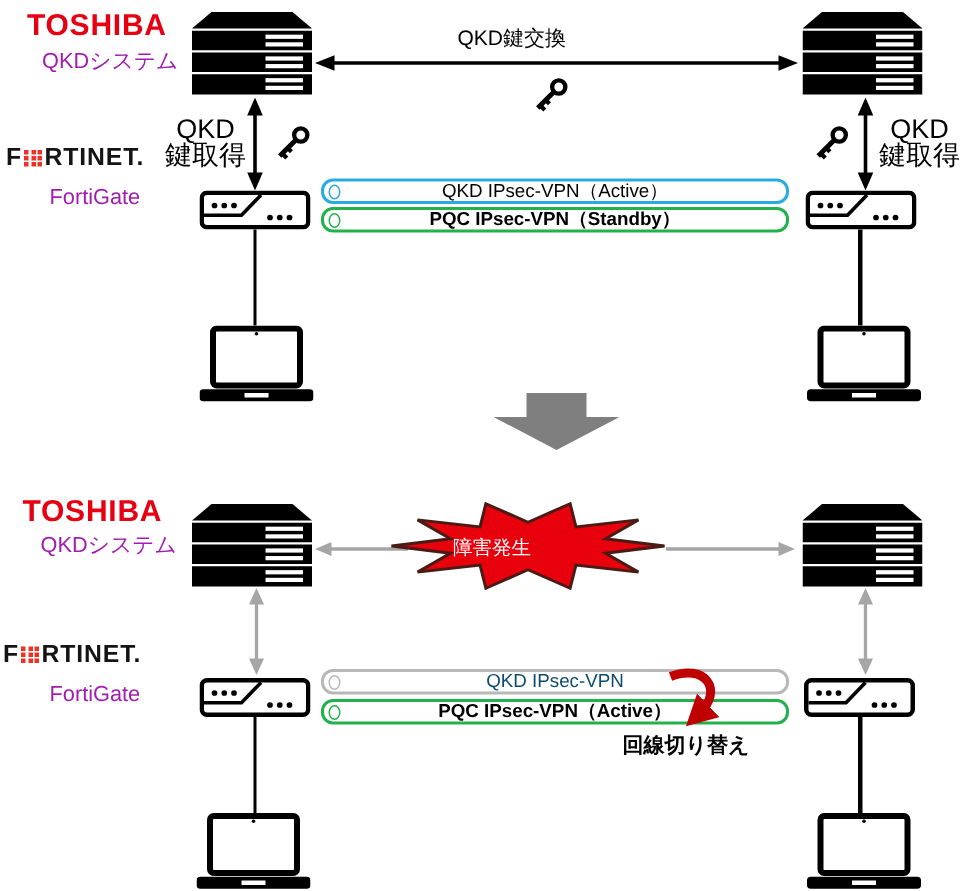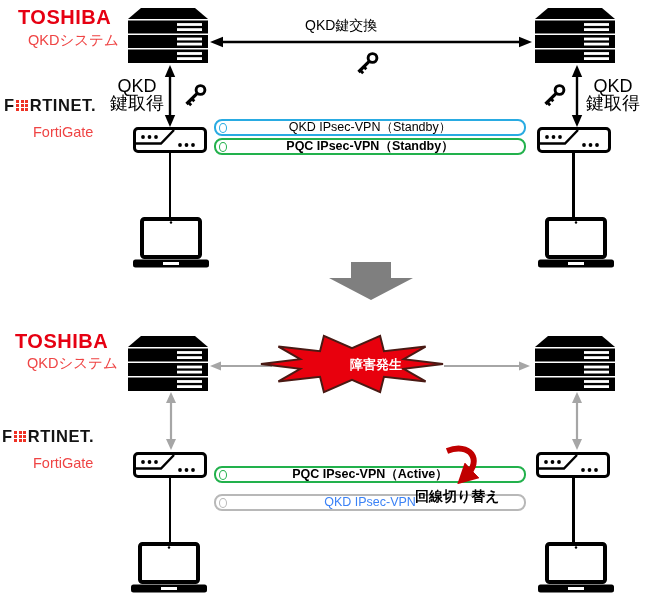--- a/index.html
+++ b/index.html
@@ -7,33 +7,33 @@
     position:relative;width:650px;height:594px;overflow:hidden;background:#fff;
     font-family:"Liberation Sans",sans-serif;color:#000;
   }
   .abs{position:absolute;}
   .panel{position:absolute;inset:0;}
   
   .toshiba{font-size:20px;font-weight:800;letter-spacing:.5px;color:#e60012;}
   .fortinet{display:flex;align-items:center;font-size:16.5px;font-weight:800;letter-spacing:.6px;color:#141414;}
   .fgrid{display:inline-grid;grid-template-columns:repeat(3,3.2px);grid-auto-rows:3.2px;gap:1.2px;margin:0 1.5px;}
   .fgrid i{background:#ee3124;display:block;}
-  .small-label{font-size:14.5px;color:#ef4444;}
+  .small-label{font-size:14.5px;color:#a21caf;}
   
   .bar{box-sizing:border-box;width:312px;height:17px;border:2.5px solid;border-radius:8px;background:#fff;
        display:flex;align-items:center;justify-content:center;font-size:12.5px;line-height:1;}
   .bar .cap{position:absolute;left:2.5px;top:1.5px;bottom:1.5px;width:6px;border:1.8px solid;border-radius:50%;}
   .bar-blue{border-color:#29abe2;color:#000;}  .bar-blue .cap{border-color:#29abe2;}
   .bar-green{border-color:#22b14c;color:#000;font-weight:bold;} .bar-green .cap{border-color:#22b14c;}
-  .bar-gray{border-color:#b8b8b8;color:#3b82f6;margin-top:48px;} .bar-gray .cap{border-color:#b8b8b8;}
+  .bar-gray{border-color:#b8b8b8;color:#0c4a6e;} .bar-gray .cap{border-color:#b8b8b8;}
   
   .two-line{width:54px;text-align:center;font-size:18px;line-height:17px;}
   .lan-line{width:2.5px;background:#000;}
   .center-label{text-align:left;font-size:14px;}
-  .failure-text{width:100px;text-align:right;font-size:13px;font-weight:bold;color:#fff;}
+  .failure-text{width:100px;text-align:left;font-size:13px;font-weight:normal;color:#fff;}
   .switch-label{font-size:14px;font-weight:bold;color:#000;}
 </style>
 </head>
 <body>
 
 <div id="stage">
 
   <svg width="0" height="0" style="position:absolute" aria-hidden="true">
     <defs>
       <symbol id="sym-server" viewBox="0 0 80 56">
@@ -144,21 +144,21 @@
 
     <svg class="abs" style="left:133px;top:127px" width="74" height="26">
         <use href="#sym-router"></use>
       </svg>
     <svg class="abs" style="left:537px;top:127px" width="74" height="26">
         <use href="#sym-router"></use>
       </svg>
 
     <div class="abs bar bar-blue" style="left:214px;top:119px">
       <span class="cap"></span>
-      <span>QKD IPsec-VPN（Standby）</span>
+      <span>QKD IPsec-VPN（Active）</span>
     </div>
     <div class="abs bar bar-green" style="left:214px;top:138px">
       <span class="cap"></span>
       <span>PQC IPsec-VPN（Standby）</span>
     </div>
 
     <div class="abs lan-line" style="left:168.5px;top:153px;height:64px"></div>
     <div class="abs lan-line" style="left:572px;top:153px;height:64px"></div>
     <svg class="abs" style="left:133px;top:217px" width="76" height="52">
         <use href="#sym-laptop"></use>

